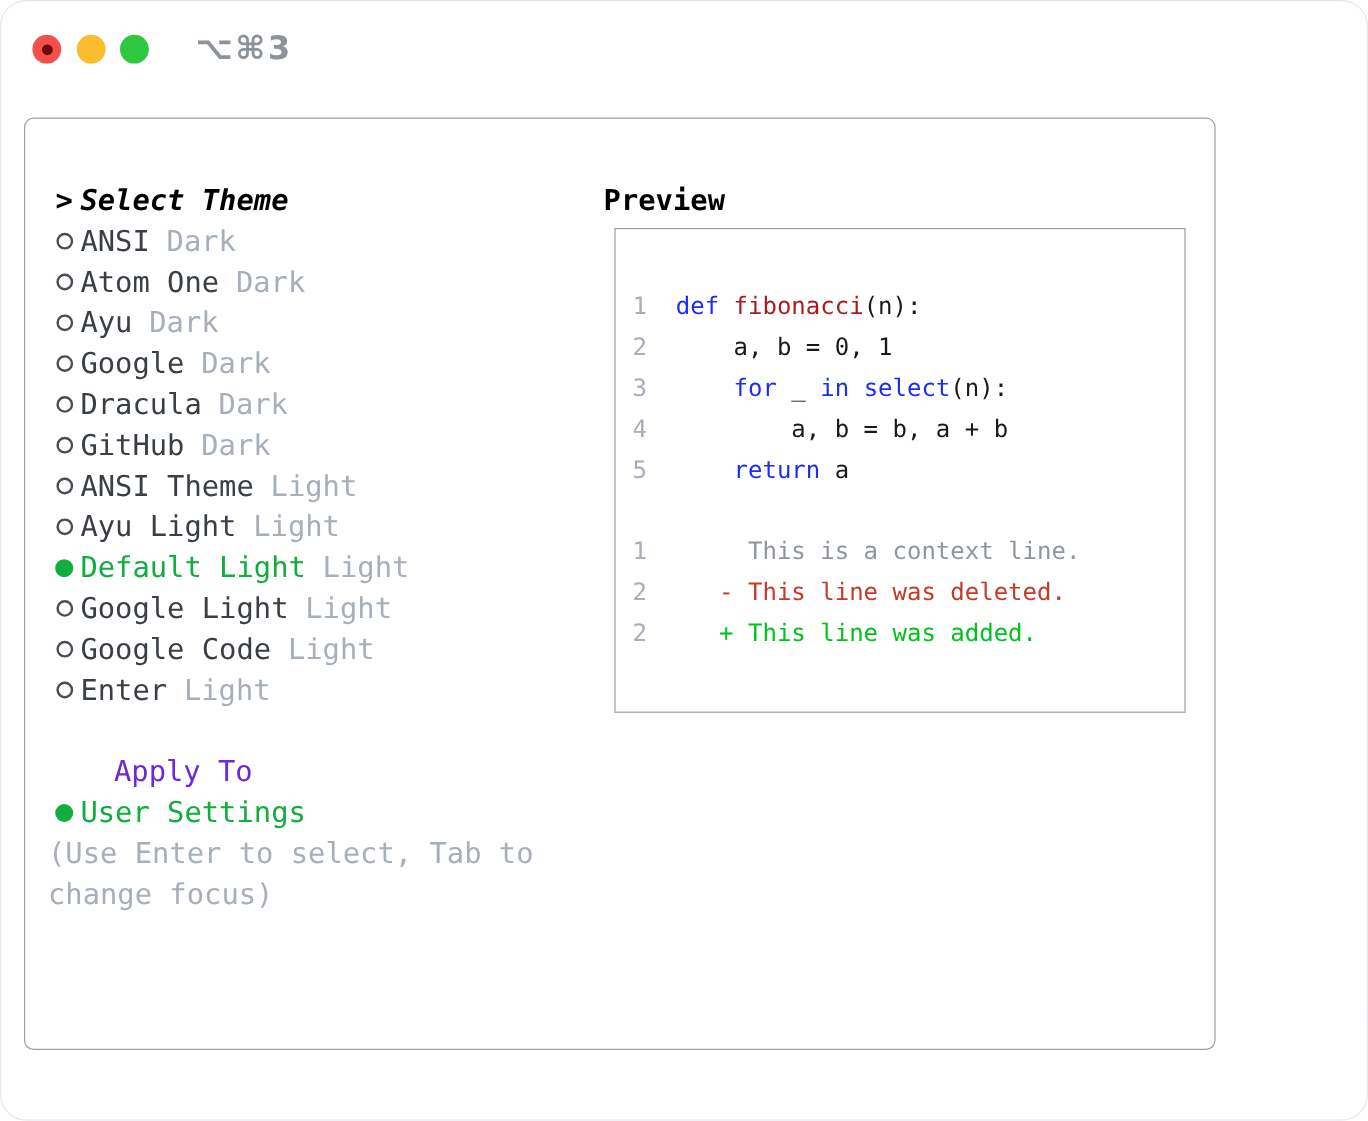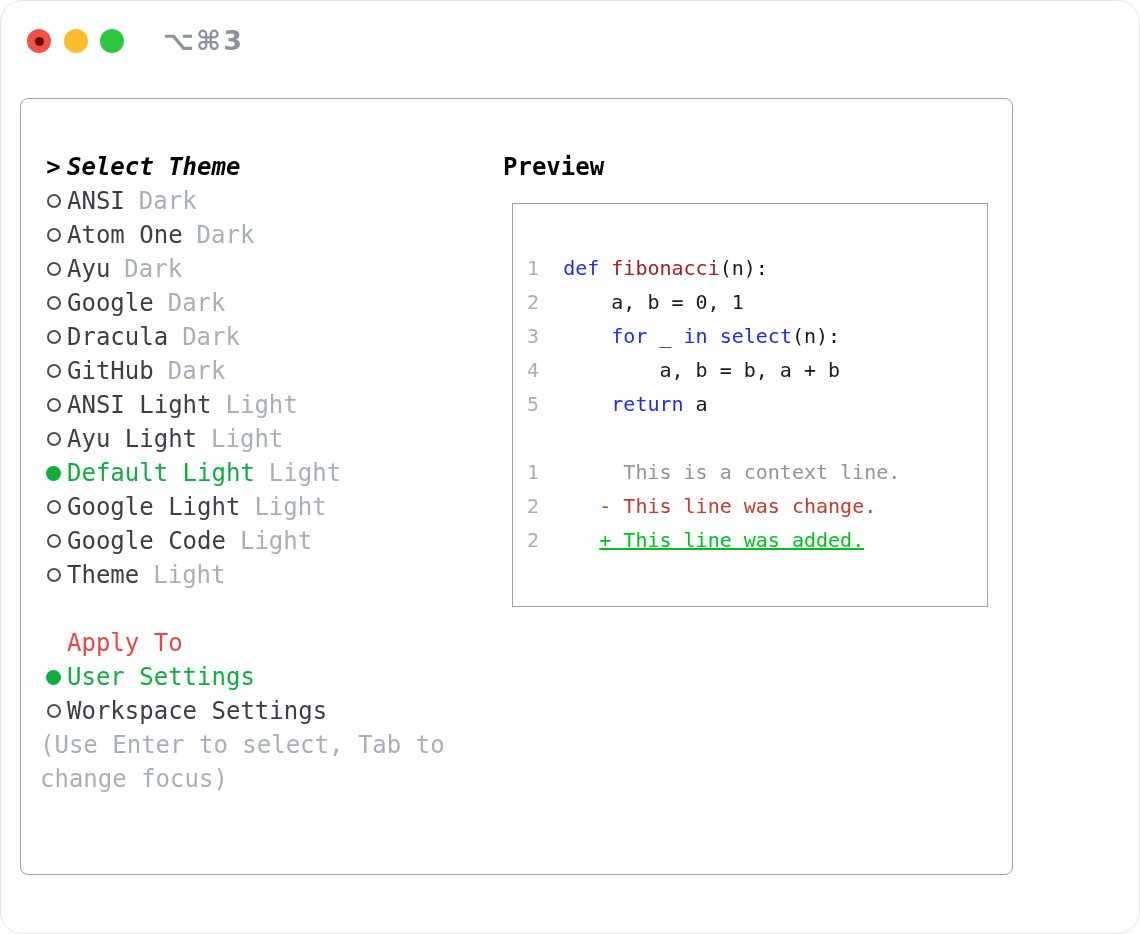--- a/index.html
+++ b/index.html
@@ -42,44 +42,44 @@
     border:1.5px solid var(--border-gray);border-radius:8px;background:#fff;
   }
   
   .left-col{position:absolute;left:19px;top:51px;font-size:24px;color:var(--text-dark);}
   .row{display:flex;align-items:center;height:34px;white-space:pre;}
   .marker{display:inline-flex;align-items:center;justify-content:center;width:27px;flex:0 0 27px;}
   .cursor-gt{font-weight:bold;color:#000;}
   .ring{width:14px;height:14px;border:2px solid #4a4f57;border-radius:50%;}
   .dot{width:15px;height:15px;border-radius:50%;background:var(--accent-green);}
   .hdr{font-weight:bold;color:#000;font-style:italic;}
-  .hdr2{color:#ef4444;}
+  .hdr2{color:#6d28d9;margin-left:28px;}
   .item-name{color:var(--text-dark);}
   .item-name.selected{color:var(--accent-green);}
   .item-tag{color:var(--muted);margin-left:14px;}
   .apply-header{margin-top:34px;}
   .footer{color:var(--muted);line-height:34px;}
   
   .preview-header{
     position:absolute;left:482px;top:51px;height:34px;display:flex;align-items:center;
     font-size:24px;font-weight:bold;color:#000;
   }
   .preview-box{
-    position:absolute;left:491px;top:104px;width:476px;height:404px;
+    position:absolute;left:491px;top:91px;width:476px;height:404px;
     border:1.5px solid var(--border-gray);background:#fff;
   }
   .code{padding:47px 0 0 14px;font-size:20px;}
   .cline{height:34px;line-height:34px;white-space:pre;color:var(--text-black);}
   .tok-num{color:var(--num-gray);}
   .tok-kw{color:var(--kw-blue);}
   .tok-fn{color:var(--fn-red);}
   .tok-plain{color:var(--text-black);}
   .tok-ctx{color:var(--ctx-gray);}
   .tok-del{color:var(--del-red);}
-  .tok-add{color:var(--add-green);text-decoration:underline;}
+  .tok-add{color:var(--add-green);}
 </style>
 </head>
 <body>
 
 <div class="window">
 
   <div class="titlebar">
     <div class="tl-btn tl-red">
       <span class="inner-dot"></span>
     </div>
@@ -96,54 +96,53 @@
         <span class="hdr">Select Theme</span>
       </div>
 
       <div id="theme-list">
           <div class="row item"><span class="marker"><span class="ring"></span></span><span class="item-name">ANSI</span><span class="item-tag">Dark</span></div>
           <div class="row item"><span class="marker"><span class="ring"></span></span><span class="item-name">Atom One</span><span class="item-tag">Dark</span></div>
           <div class="row item"><span class="marker"><span class="ring"></span></span><span class="item-name">Ayu</span><span class="item-tag">Dark</span></div>
           <div class="row item"><span class="marker"><span class="ring"></span></span><span class="item-name">Google</span><span class="item-tag">Dark</span></div>
           <div class="row item"><span class="marker"><span class="ring"></span></span><span class="item-name">Dracula</span><span class="item-tag">Dark</span></div>
           <div class="row item"><span class="marker"><span class="ring"></span></span><span class="item-name">GitHub</span><span class="item-tag">Dark</span></div>
-          <div class="row item"><span class="marker"><span class="ring"></span></span><span class="item-name">ANSI Light</span><span class="item-tag">Light</span></div>
+          <div class="row item"><span class="marker"><span class="ring"></span></span><span class="item-name">ANSI Theme</span><span class="item-tag">Light</span></div>
           <div class="row item"><span class="marker"><span class="ring"></span></span><span class="item-name">Ayu Light</span><span class="item-tag">Light</span></div>
           <div class="row item"><span class="marker"><span class="dot"></span></span><span class="item-name selected">Default Light</span><span class="item-tag">Light</span></div>
           <div class="row item"><span class="marker"><span class="ring"></span></span><span class="item-name">Google Light</span><span class="item-tag">Light</span></div>
           <div class="row item"><span class="marker"><span class="ring"></span></span><span class="item-name">Google Code</span><span class="item-tag">Light</span></div>
-          <div class="row item"><span class="marker"><span class="ring"></span></span><span class="item-name">Theme</span><span class="item-tag">Light</span></div>
+          <div class="row item"><span class="marker"><span class="ring"></span></span><span class="item-name">Enter</span><span class="item-tag">Light</span></div>
         </div>
 
       <div class="row apply-header">
         <span class="marker"></span>
         <span class="hdr2">Apply To</span>
       </div>
 
       <div id="apply-list">
           <div class="row item"><span class="marker"><span class="dot"></span></span><span class="item-name selected">User Settings</span></div>
-          <div class="row item"><span class="marker"><span class="ring"></span></span><span class="item-name">Workspace Settings</span></div>
         </div>
 
       <div class="footer">
         <div>(Use Enter to select, Tab to</div>
         <div>change focus)</div>
       </div>
     </div>
 
     <div class="preview-header">Preview</div>
 
     <div class="preview-box">
       <div class="code" id="code">
           <div class="cline"><span class="tok-num">1</span><span class="tok-plain">  </span><span class="tok-kw">def</span><span class="tok-plain"> </span><span class="tok-fn">fibonacci</span><span class="tok-plain">(n):</span></div>
           <div class="cline"><span class="tok-num">2</span><span class="tok-plain">      a, b = 0, 1</span></div>
           <div class="cline"><span class="tok-num">3</span><span class="tok-plain">      </span><span class="tok-kw">for</span><span class="tok-plain"> _ </span><span class="tok-kw">in</span><span class="tok-plain"> </span><span class="tok-kw">select</span><span class="tok-plain">(n):</span></div>
           <div class="cline"><span class="tok-num">4</span><span class="tok-plain">          a, b = b, a + b</span></div>
           <div class="cline"><span class="tok-num">5</span><span class="tok-plain">      </span><span class="tok-kw">return</span><span class="tok-plain"> a</span></div>
           <div class="cline"></div>
           <div class="cline"><span class="tok-num">1</span><span class="tok-ctx">       This is a context line.</span></div>
-          <div class="cline"><span class="tok-num">2</span><span class="tok-plain">     </span><span class="tok-del">- This line was change.</span></div>
+          <div class="cline"><span class="tok-num">2</span><span class="tok-plain">     </span><span class="tok-del">- This line was deleted.</span></div>
           <div class="cline"><span class="tok-num">2</span><span class="tok-plain">     </span><span class="tok-add">+ This line was added.</span></div>
         </div>
     </div>
 
   </div>
 </div>
 
 </body></html>

